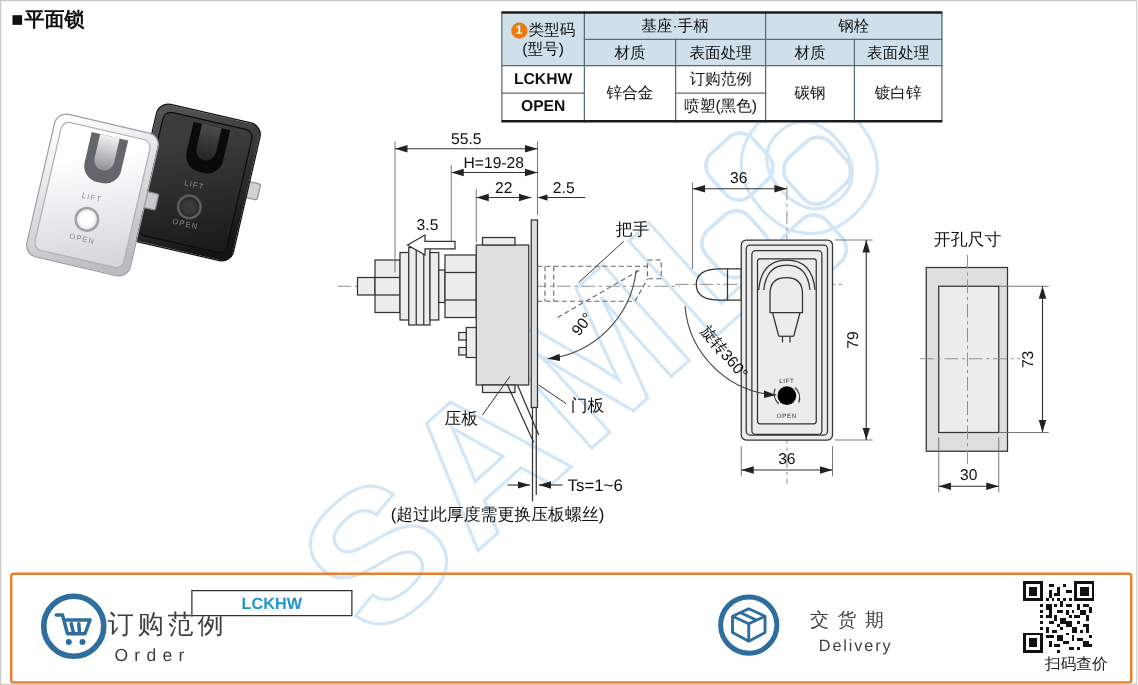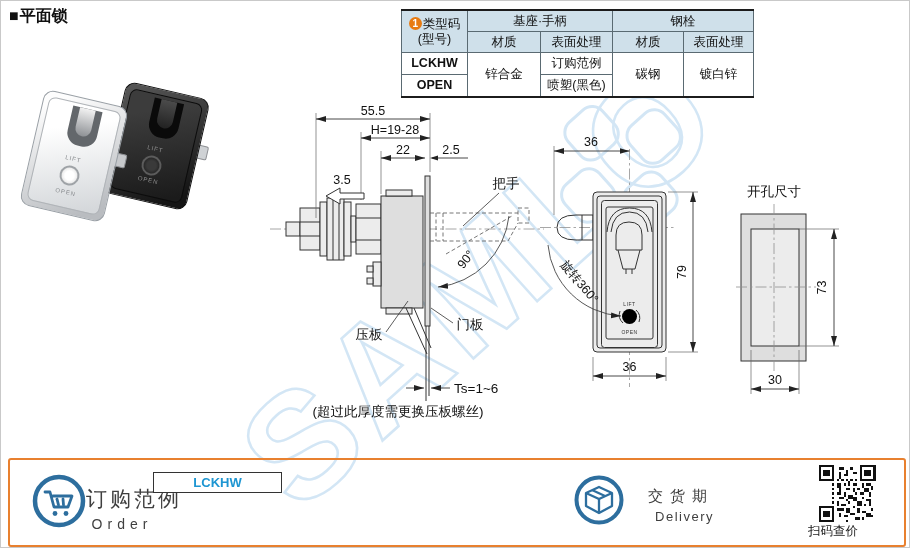--- a/index.html
+++ b/index.html
@@ -70,21 +70,21 @@
   .otable{position:absolute;left:143px;top:12px;width:127px;border:1.5px solid #333;background:#fff;}
   .otable .row{height:19px;line-height:19px;text-align:center;font-size:12.5px;color:#111;border-bottom:1px solid #888;white-space:nowrap;}
   .otable .row:last-child{border-bottom:none;}
   .otable .model{color:#1e96d2;font-weight:bold;font-size:13px;}
   .delivery-title{position:absolute;left:612px;top:27px;width:92px;text-align:right;color:#3f3f3f;}
   .delivery-title .cn{font-size:15px;letter-spacing:7px;white-space:nowrap;}
   .delivery-title .en{font-size:13px;letter-spacing:1.5px;margin-top:3px;}
   .stock{position:absolute;left:693px;top:26px;width:84px;height:28px;line-height:28px;background:#fbf0a0;
          border:1.5px solid #8a7a30;border-radius:6px;text-align:center;font-size:17px;font-weight:bold;color:#1a1a1a;}
   .qr{position:absolute;left:806px;top:5px;width:62px;height:57px;}
-  .qr-caption{position:absolute;left:798px;top:63px;width:78px;text-align:left;font-size:12.5px;color:#222;}
+  .qr-caption{position:absolute;left:798px;top:63px;width:78px;text-align:right;font-size:12.5px;color:#222;}
 </style>
 </head>
 <body>
 
 <div class="page">
 
   <div class="watermark">
     <div class="wm-text">SAMLO</div>
     <svg class="abs" style="left:545px;top:90px" width="150" height="150" viewBox="0 0 150 150">
       <g transform="rotate(-42 75 75)" stroke="#d3e6f5" stroke-width="3" fill="none">

